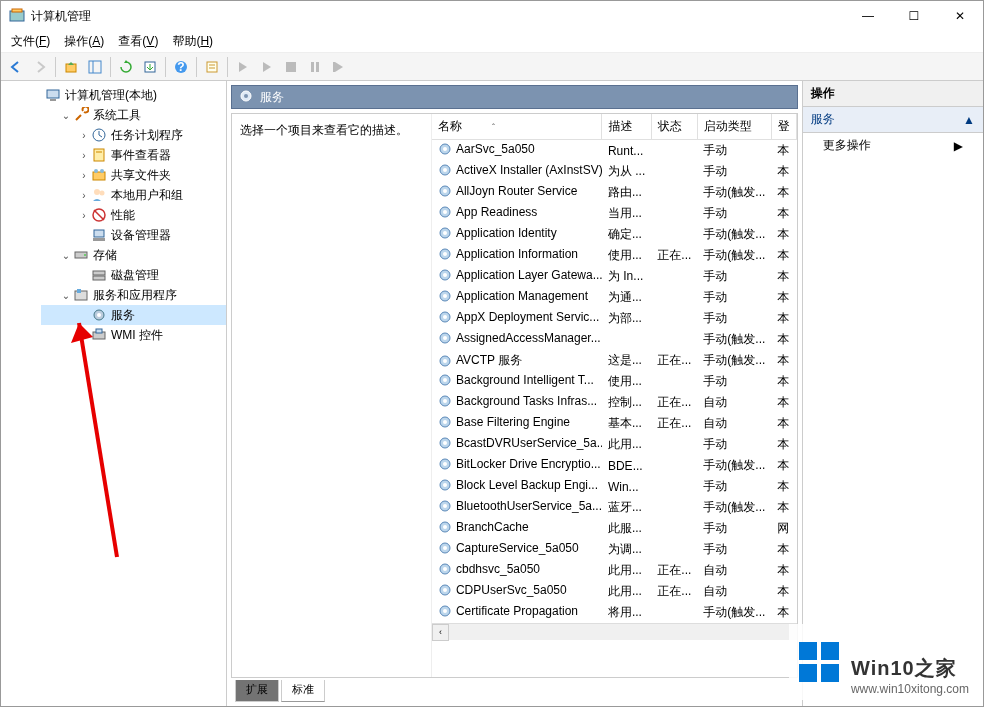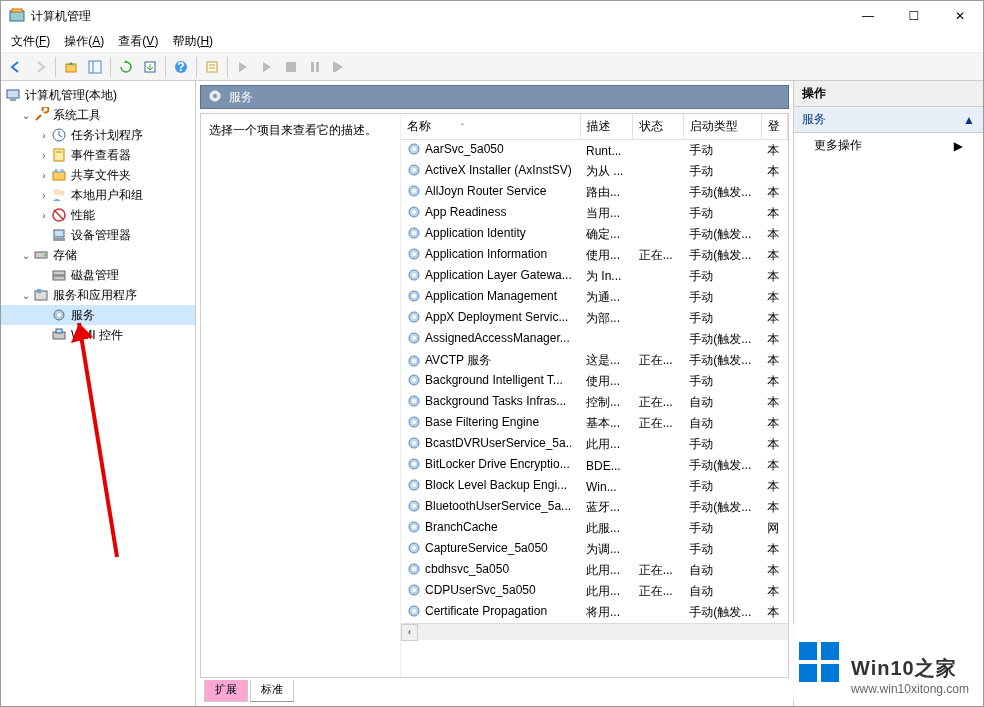--- a/index.html
+++ b/index.html
@@ -13,21 +13,21 @@
 
 .menubar { height: 22px; display: flex; padding: 0 4px; gap: 2px; background: #fff; border-bottom: 1px solid #eee; }
 .menubar .menu-item { padding: 2px 6px; }
 .menubar .menu-item u { text-decoration: underline; }
 
 .toolbar { height: 28px; display: flex; align-items: center; padding: 2px 4px; gap: 2px; background: #f5f5f5; border-bottom: 1px solid #ccc; }
 .toolbar .tbtn { width: 22px; height: 22px; display: flex; align-items: center; justify-content: center; border: 1px solid transparent; }
 .toolbar .sep { width: 1px; height: 20px; background: #ccc; margin: 0 2px; }
 
 .main { display: flex; height: calc(100% - 80px); }
-.tree-pane { width: 195px; background: #fff; border-right: 1px solid #ccc; overflow: auto; padding-top: 4px; }
+.tree-pane { width: 195px; background: #fff; border-right: 1px solid #ccc; overflow: auto; padding-top: 4px; margin-left: 40px; }
 .tree-node { display: flex; align-items: center; height: 20px; padding-left: 4px; white-space: nowrap; }
 .tree-node .expander { width: 14px; text-align: center; color: #555; font-size: 10px; cursor: pointer; }
 .tree-node .icon { width: 16px; height: 16px; margin-right: 4px; display: inline-flex; align-items: center; justify-content: center; }
 .tree-node.sel { background: #cde8ff; }
 .tree-node.lvl1 { padding-left: 4px; }
 .tree-node.lvl2 { padding-left: 18px; }
 .tree-node.lvl3 { padding-left: 36px; }
 
 .center { flex: 1; display: flex; flex-direction: column; padding: 4px; position: relative; }
 .svc-header { height: 24px; background: #7c93b0; color: #fff; display: flex; align-items: center; padding: 0 6px; gap: 6px; border: 1px solid #5a7090; margin-bottom: 4px; }
@@ -41,21 +41,21 @@
 .svc-table td.name { display: flex; align-items: center; gap: 4px; text-align: right; }
 .col-name { width: 170px; }
 .col-desc { width: 50px; }
 .col-status { width: 48px; }
 .col-startup { width: 72px; }
 .col-login { width: 20px; }
 
 .svc-gear { width: 14px; height: 14px; display: inline-block; flex-shrink: 0; }
 
 .tabs { height: 22px; display: flex; gap: 2px; margin-top: 2px; padding-left: 4px; }
-.tab { padding: 2px 10px; border: 1px solid #ccc; border-top: none; background: #f9a8d4; font-size: 11px; }
+.tab { padding: 2px 10px; border: 1px solid #ccc; border-top: none; background: #737373; font-size: 11px; }
 .tab.active { background: #fff; border-bottom: 1px solid #999; }
 
 .actions-pane { width: 190px; border-left: 1px solid #ccc; display: flex; flex-direction: column; }
 .actions-header { background: #f0f0f0; border-bottom: 1px solid #ccc; padding: 4px 8px; font-weight: bold; }
 .actions-sub { background: #e8eef7; border-bottom: 1px solid #ccc; padding: 4px 8px; display: flex; justify-content: space-between; align-items: center; color: #003a80; }
 .actions-item { padding: 4px 20px; display: flex; justify-content: space-between; align-items: center; }
 
 .watermark { position: absolute; right: 6px; bottom: 6px; display: flex; align-items: center; gap: 10px; background: rgba(255,255,255,0.85); padding: 4px 8px; }
 .watermark .winlogo { width: 44px; height: 44px; }
 .watermark .txt .big { font-size: 20px; font-weight: bold; color: #333; letter-spacing: 1px; margin-top: 27px; }

